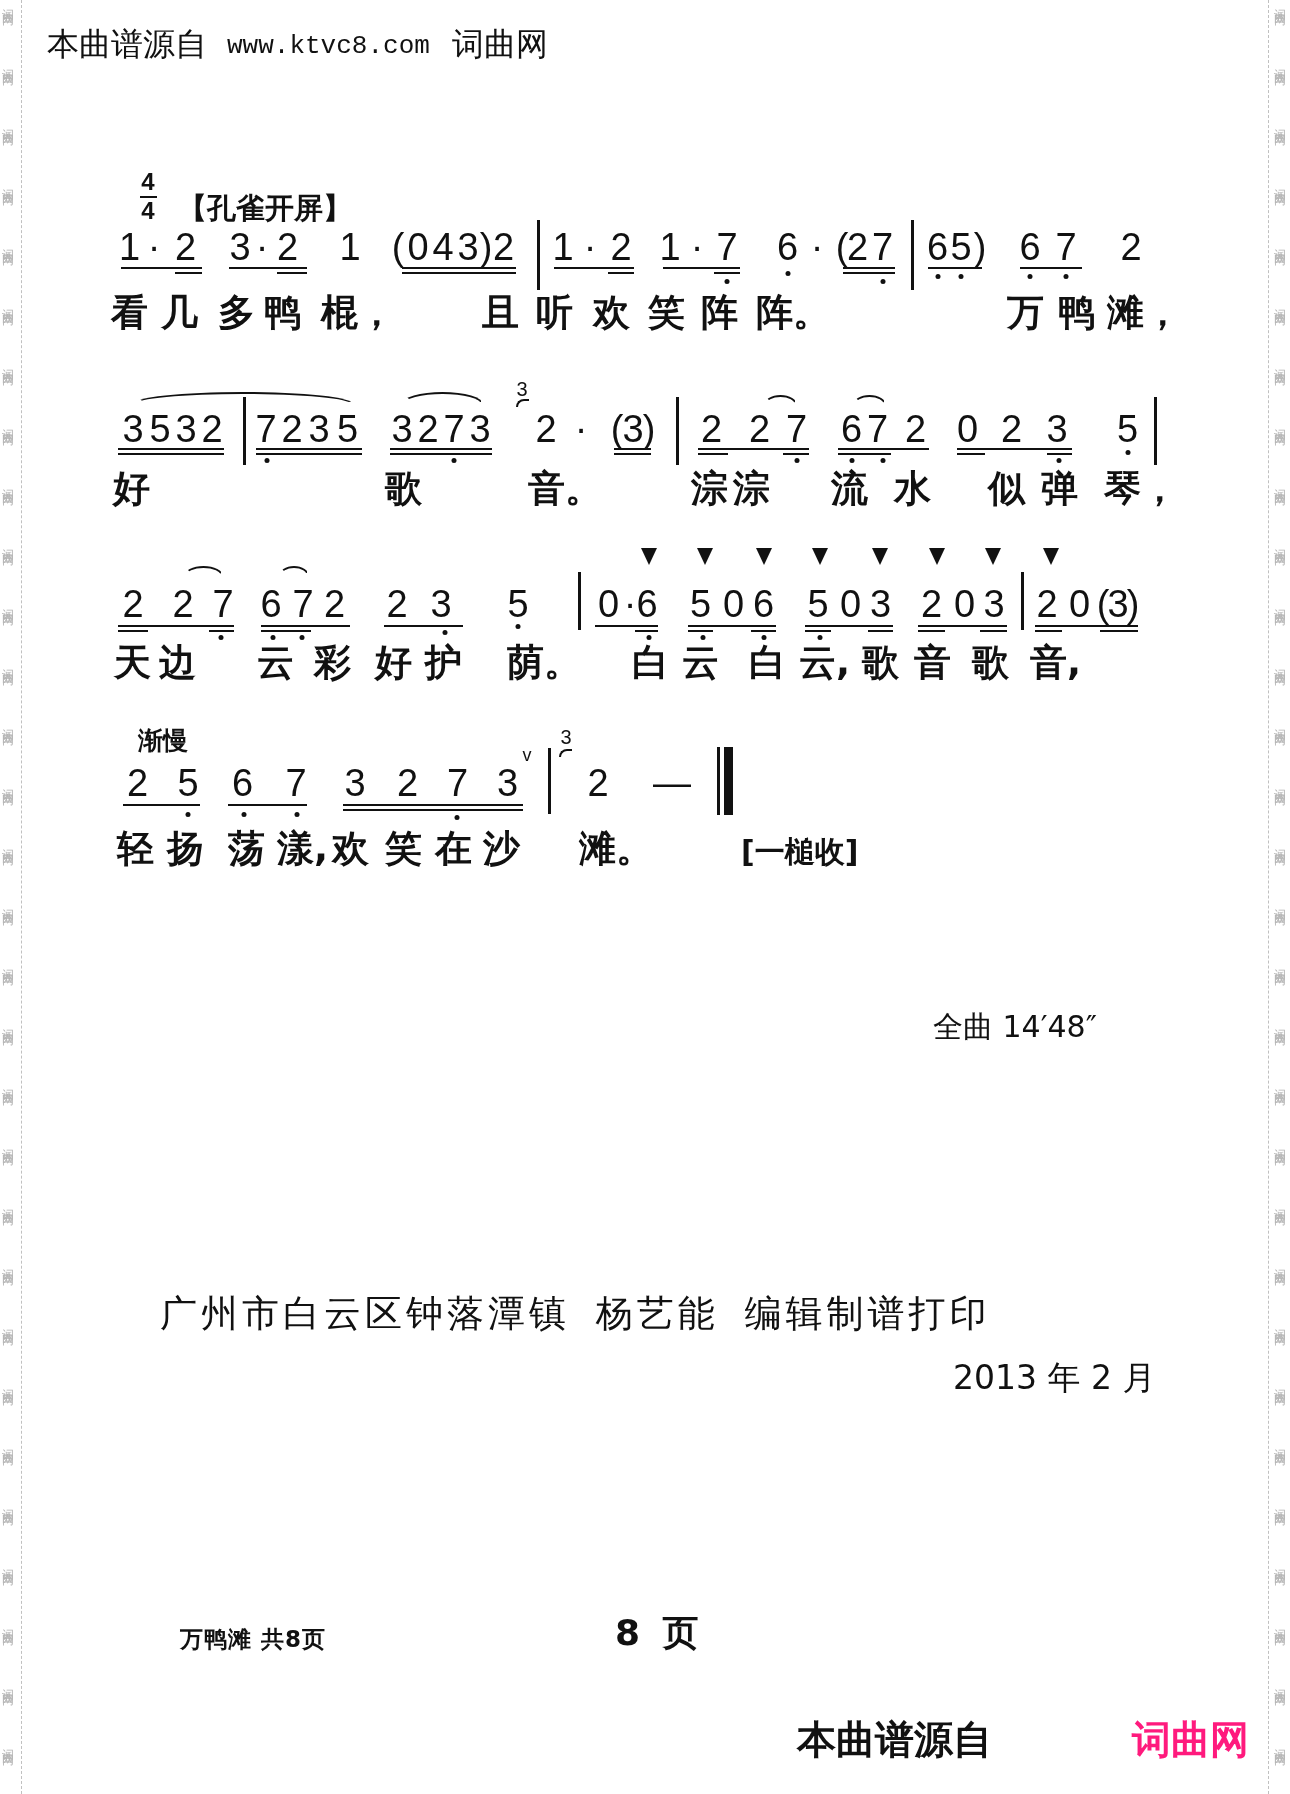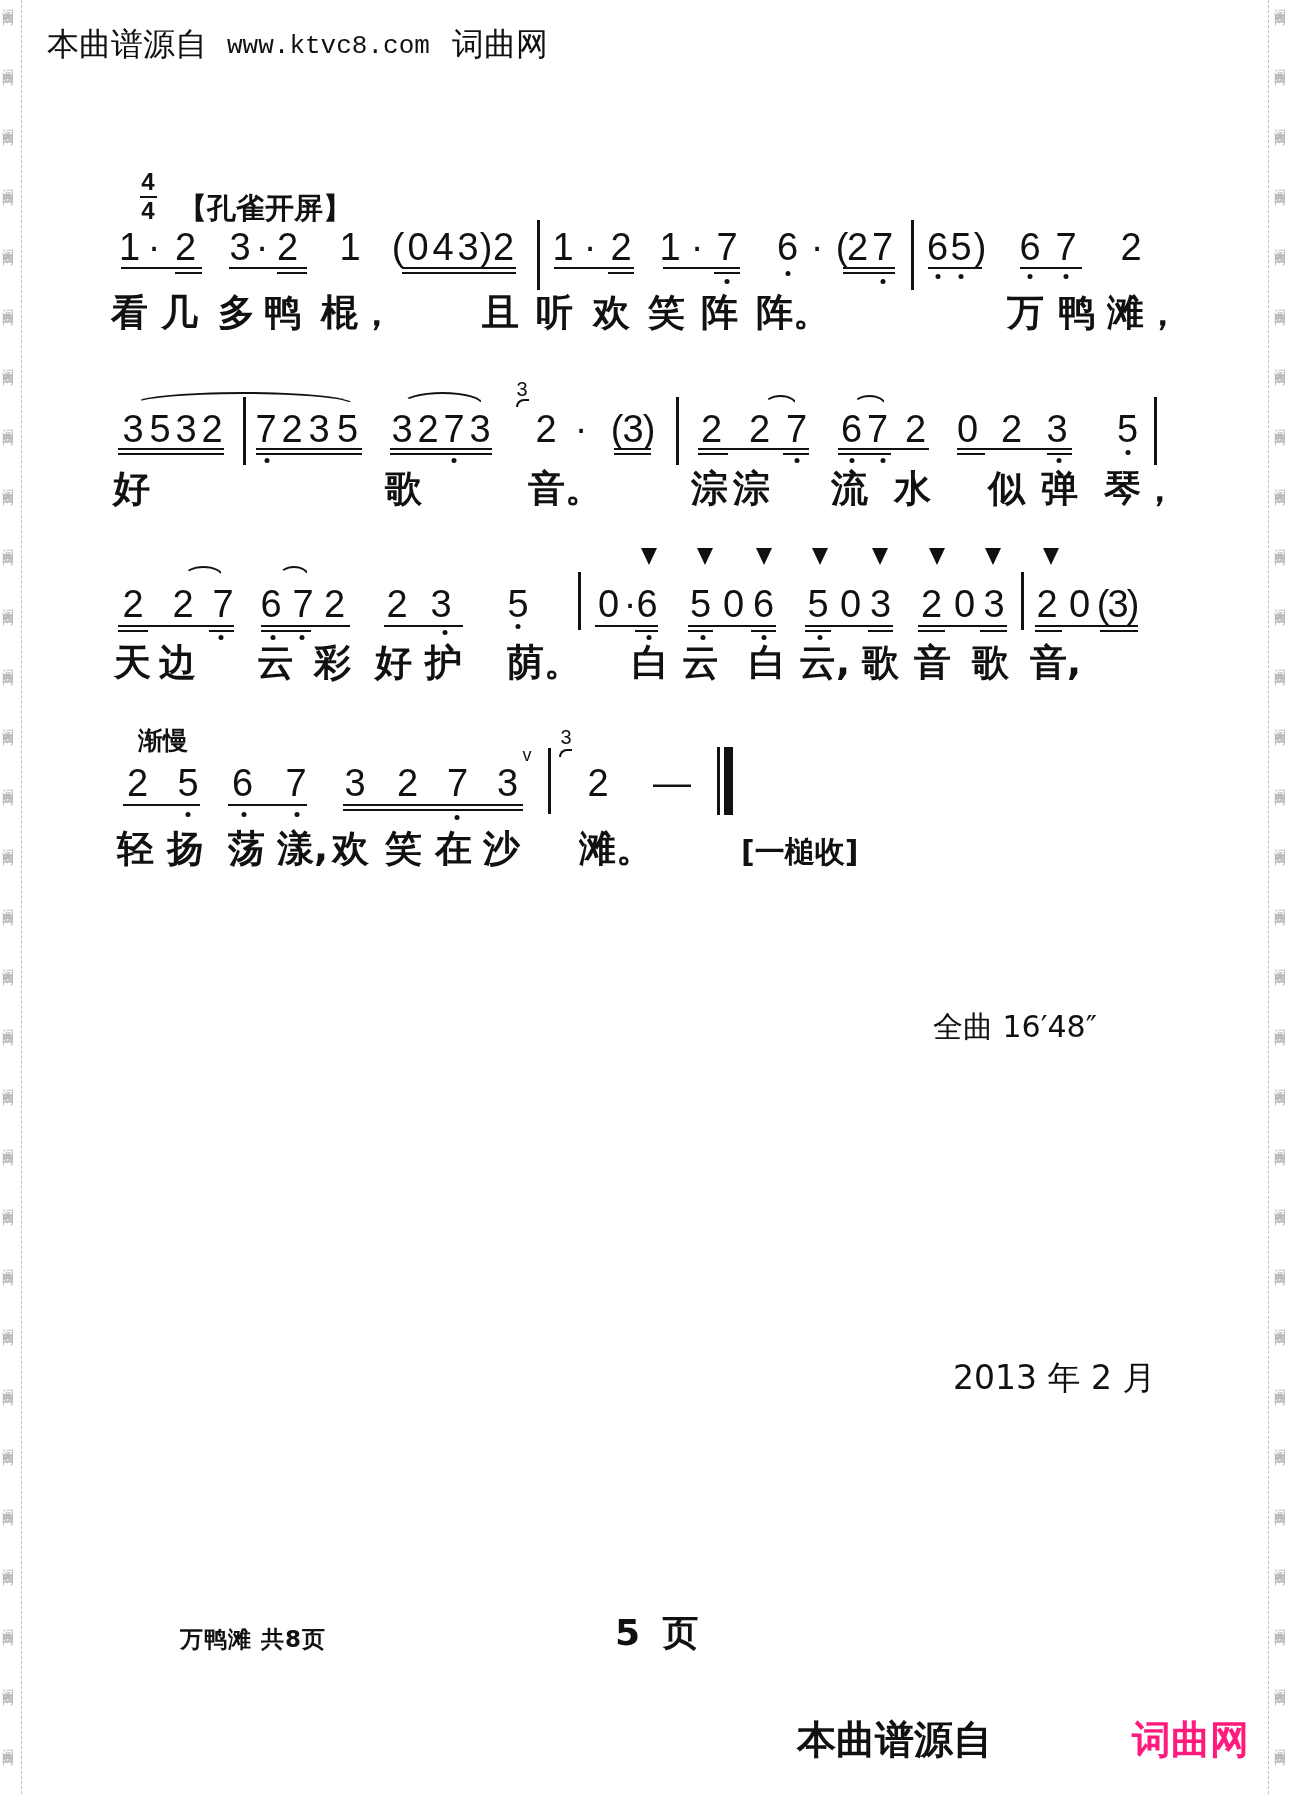--- a/index.html
+++ b/index.html
@@ -427,24 +427,25 @@
     <span class="ly" style="left:228px;top:829px">荡</span>
     <span class="ly" style="left:277px;top:829px">漾,</span>
     <span class="ly" style="left:332px;top:829px">欢</span>
     <span class="ly" style="left:385px;top:829px">笑</span>
     <span class="ly" style="left:435px;top:829px">在</span>
     <span class="ly" style="left:483px;top:829px">沙</span>
     <span class="ly" style="left:579px;top:829px">滩。</span>
     <span class="ly" style="left:741px;top:832px;font-size:30px">[一槌收]</span>
   </div>
 
-  <span class="a cjk" style="left:933px;top:1009px;font-size:30px;line-height:36px">全曲 16′48″</span>
-
+  <span class="a cjk" style="left:933px;top:1009px;font-size:30px;line-height:36px">全曲 14′48″</span>
+
+  <span class="a cjk" style="left:160px;top:1292px;font-size:37px;line-height:44px;letter-spacing:4px;word-spacing:10px">广州市白云区钟落潭镇 杨艺能 编辑制谱打印</span>
   <span class="a cjk" style="left:953px;top:1358px;font-size:33px;line-height:40px">2013 年 2 月</span>
 
   <div>
     <span class="a cjk" style="left:180px;top:1624px;font-size:23px;line-height:30px;font-weight:bold;letter-spacing:1px">万鸭滩  共8页</span>
-    <span class="a cjk" style="left:615px;top:1612px;font-size:36px;line-height:42px;font-weight:bold;word-spacing:10px">5 页</span>
+    <span class="a cjk" style="left:615px;top:1612px;font-size:36px;line-height:42px;font-weight:bold;word-spacing:10px">8 页</span>
     <span class="a cjk" style="left:797px;top:1718px;font-size:39px;line-height:44px;font-weight:bold">本曲谱源自</span>
     <span class="a cjk" style="left:1132px;top:1718px;font-size:39px;line-height:44px;font-weight:bold;color:#ff1a7d">词曲网</span>
   </div>
 
 </div>
 
 </body></html>

